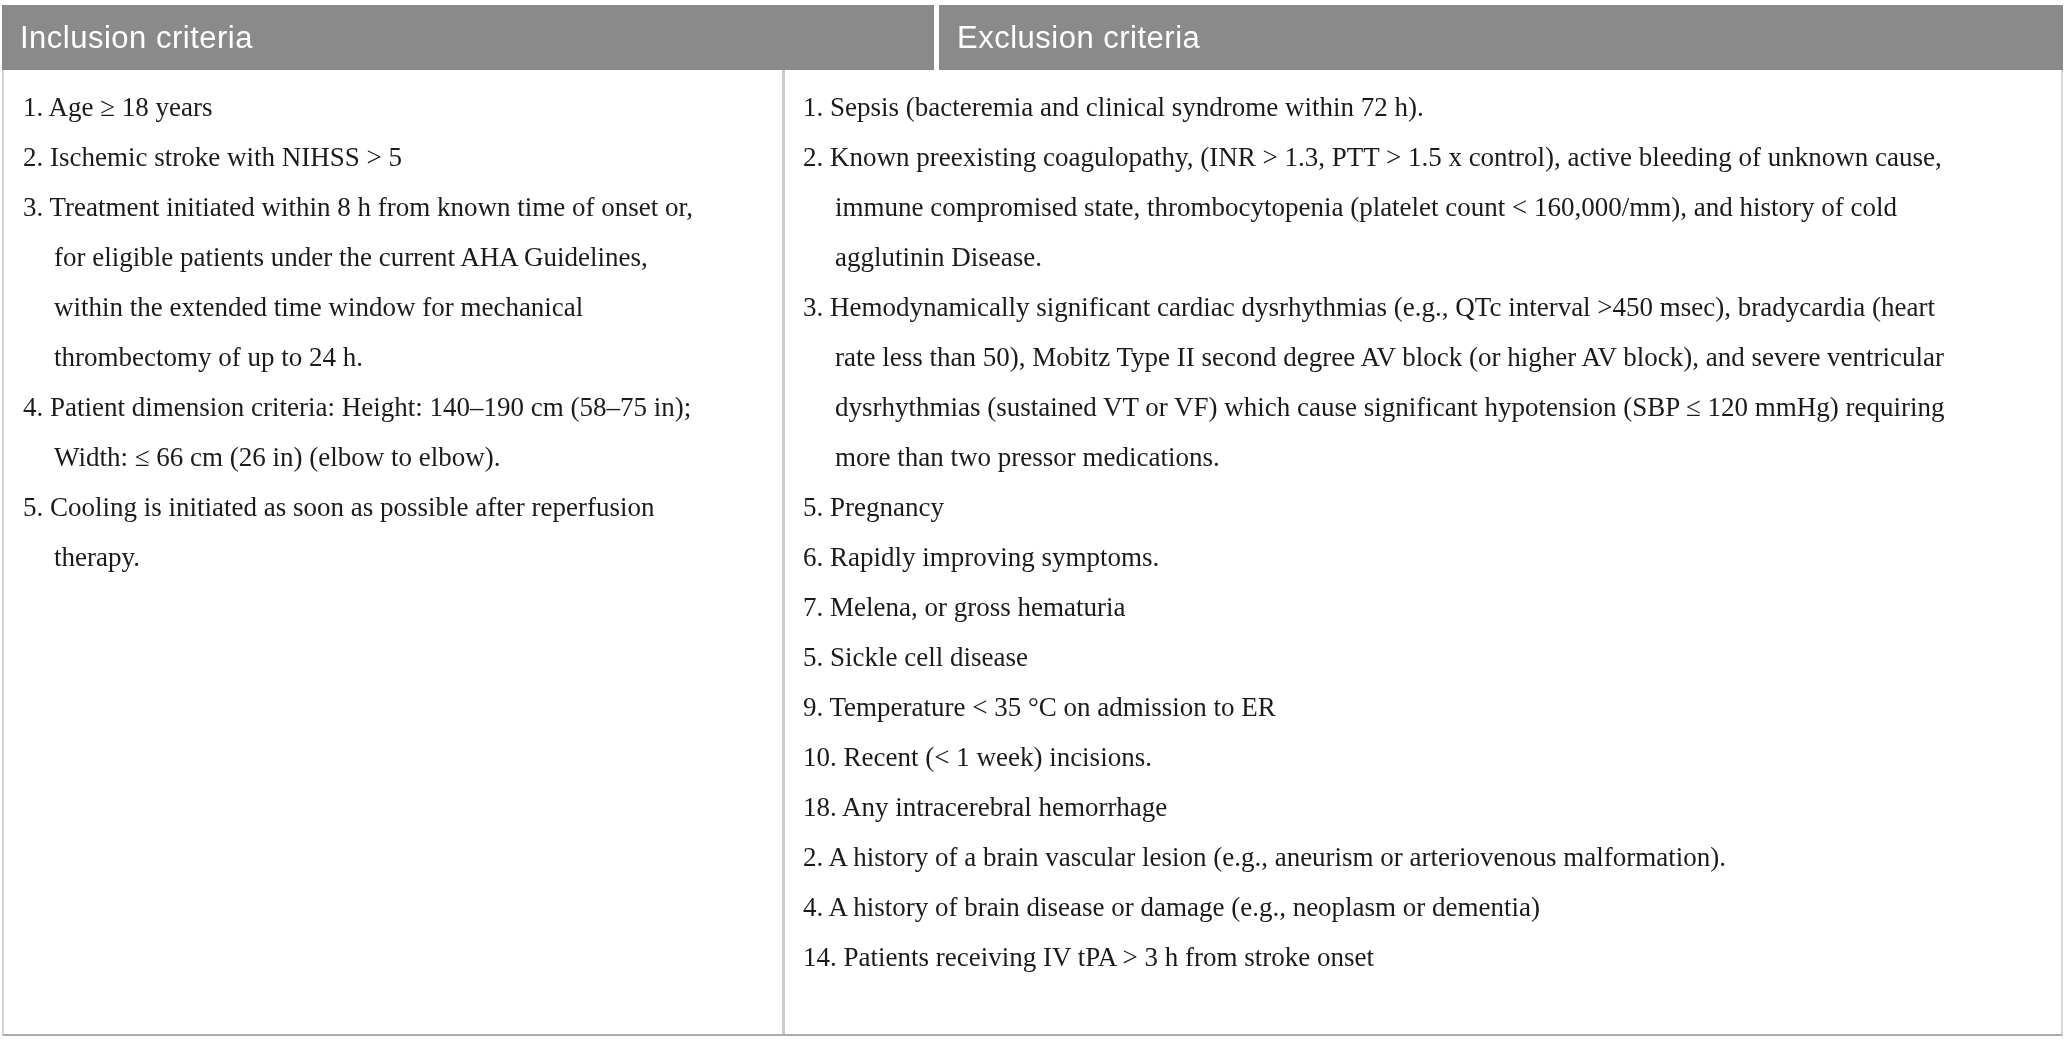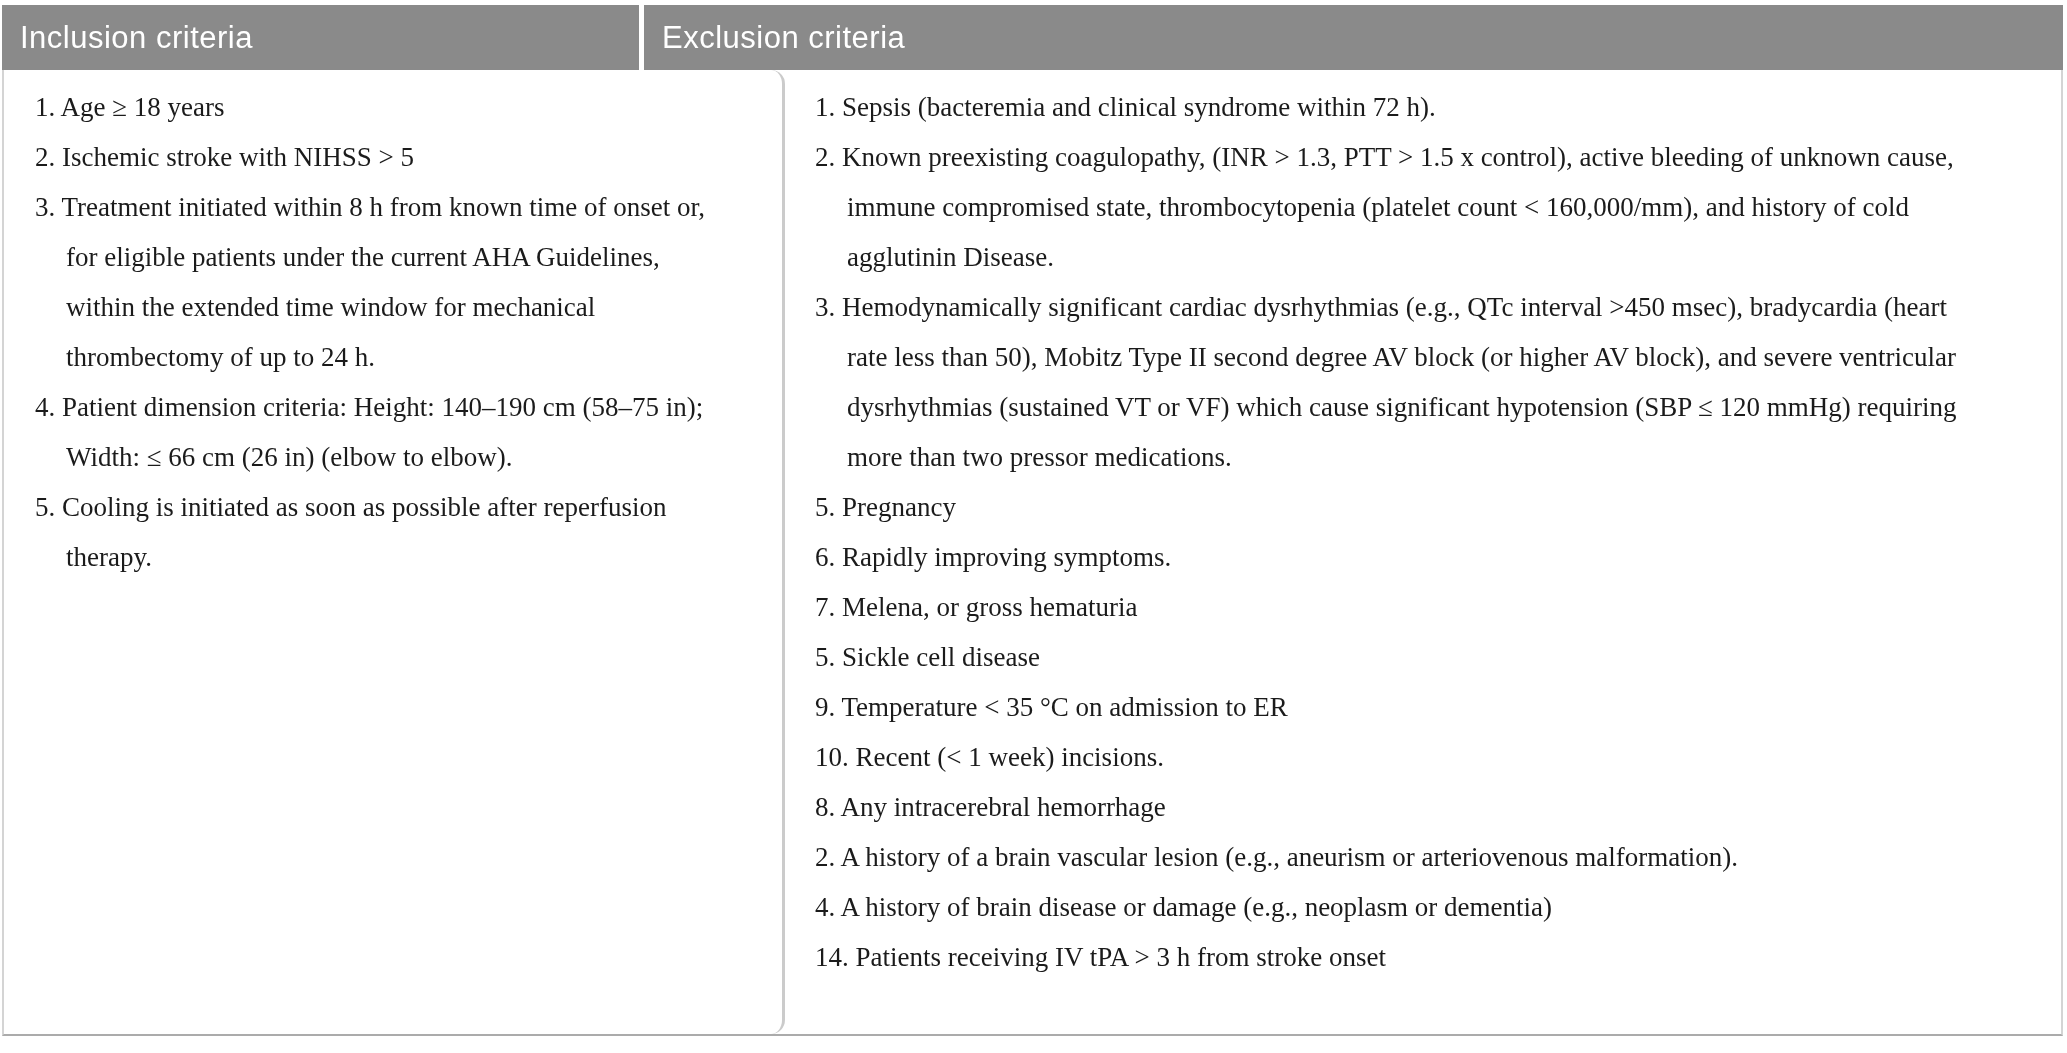--- a/index.html
+++ b/index.html
@@ -30,35 +30,34 @@
     color: #ffffff;
     font-family: "Liberation Sans", sans-serif;
     font-size: 31px;
     font-weight: 400;
     letter-spacing: 0.5px;
     display: flex;
     align-items: center;
     padding-left: 18px;
     box-sizing: border-box;
   }
-  .th-left  { width: 637px; flex: none; }
+  .th-left  { width: 932px; flex: none; }
   .th-right { flex: 1; }
   .tbody {
     display: flex;
     height: 966px;
     box-sizing: border-box;
     border-left: 2px solid #d4d4d4;
     border-right: 2px solid #d4d4d4;
     border-bottom: 2px solid #ababab;
     background: #ffffff;
   }
   .cell {
     box-sizing: border-box;
-    padding: 12px 6px 0 12px;
-    border-radius: 14px;
+    padding: 12px 6px 0 0;
   }
   .cell-left {
     width: 781px;
     flex: none;
     border-right: 3px solid #cbcbcb;
   }
   .cell-right { flex: 1; }
   .item {
     font-size: 27px;
     line-height: 50px;
@@ -107,20 +106,20 @@
       <div class="item">3. Hemodynamically significant cardiac dysrhythmias (e.g., QTc interval &gt;450 msec), bradycardia (heart
 rate less than 50), Mobitz Type II second degree AV block (or higher AV block), and severe ventricular
 dysrhythmias (sustained VT or VF) which cause significant hypotension (SBP ≤ 120 mmHg) requiring
 more than two pressor medications.</div>
       <div class="item">5. Pregnancy</div>
       <div class="item">6. Rapidly improving symptoms.</div>
       <div class="item">7. Melena, or gross hematuria</div>
       <div class="item">5. Sickle cell disease</div>
       <div class="item">9. Temperature &lt; 35 °C on admission to ER</div>
       <div class="item">10. Recent (&lt; 1 week) incisions.</div>
-      <div class="item">8. Any intracerebral hemorrhage</div>
+      <div class="item">18. Any intracerebral hemorrhage</div>
       <div class="item">2. A history of a brain vascular lesion (e.g., aneurism or arteriovenous malformation).</div>
       <div class="item">4. A history of brain disease or damage (e.g., neoplasm or dementia)</div>
       <div class="item">14. Patients receiving IV tPA &gt; 3 h from stroke onset</div>
     </div>
 
   </div>
 </div>
 
 </body></html>

